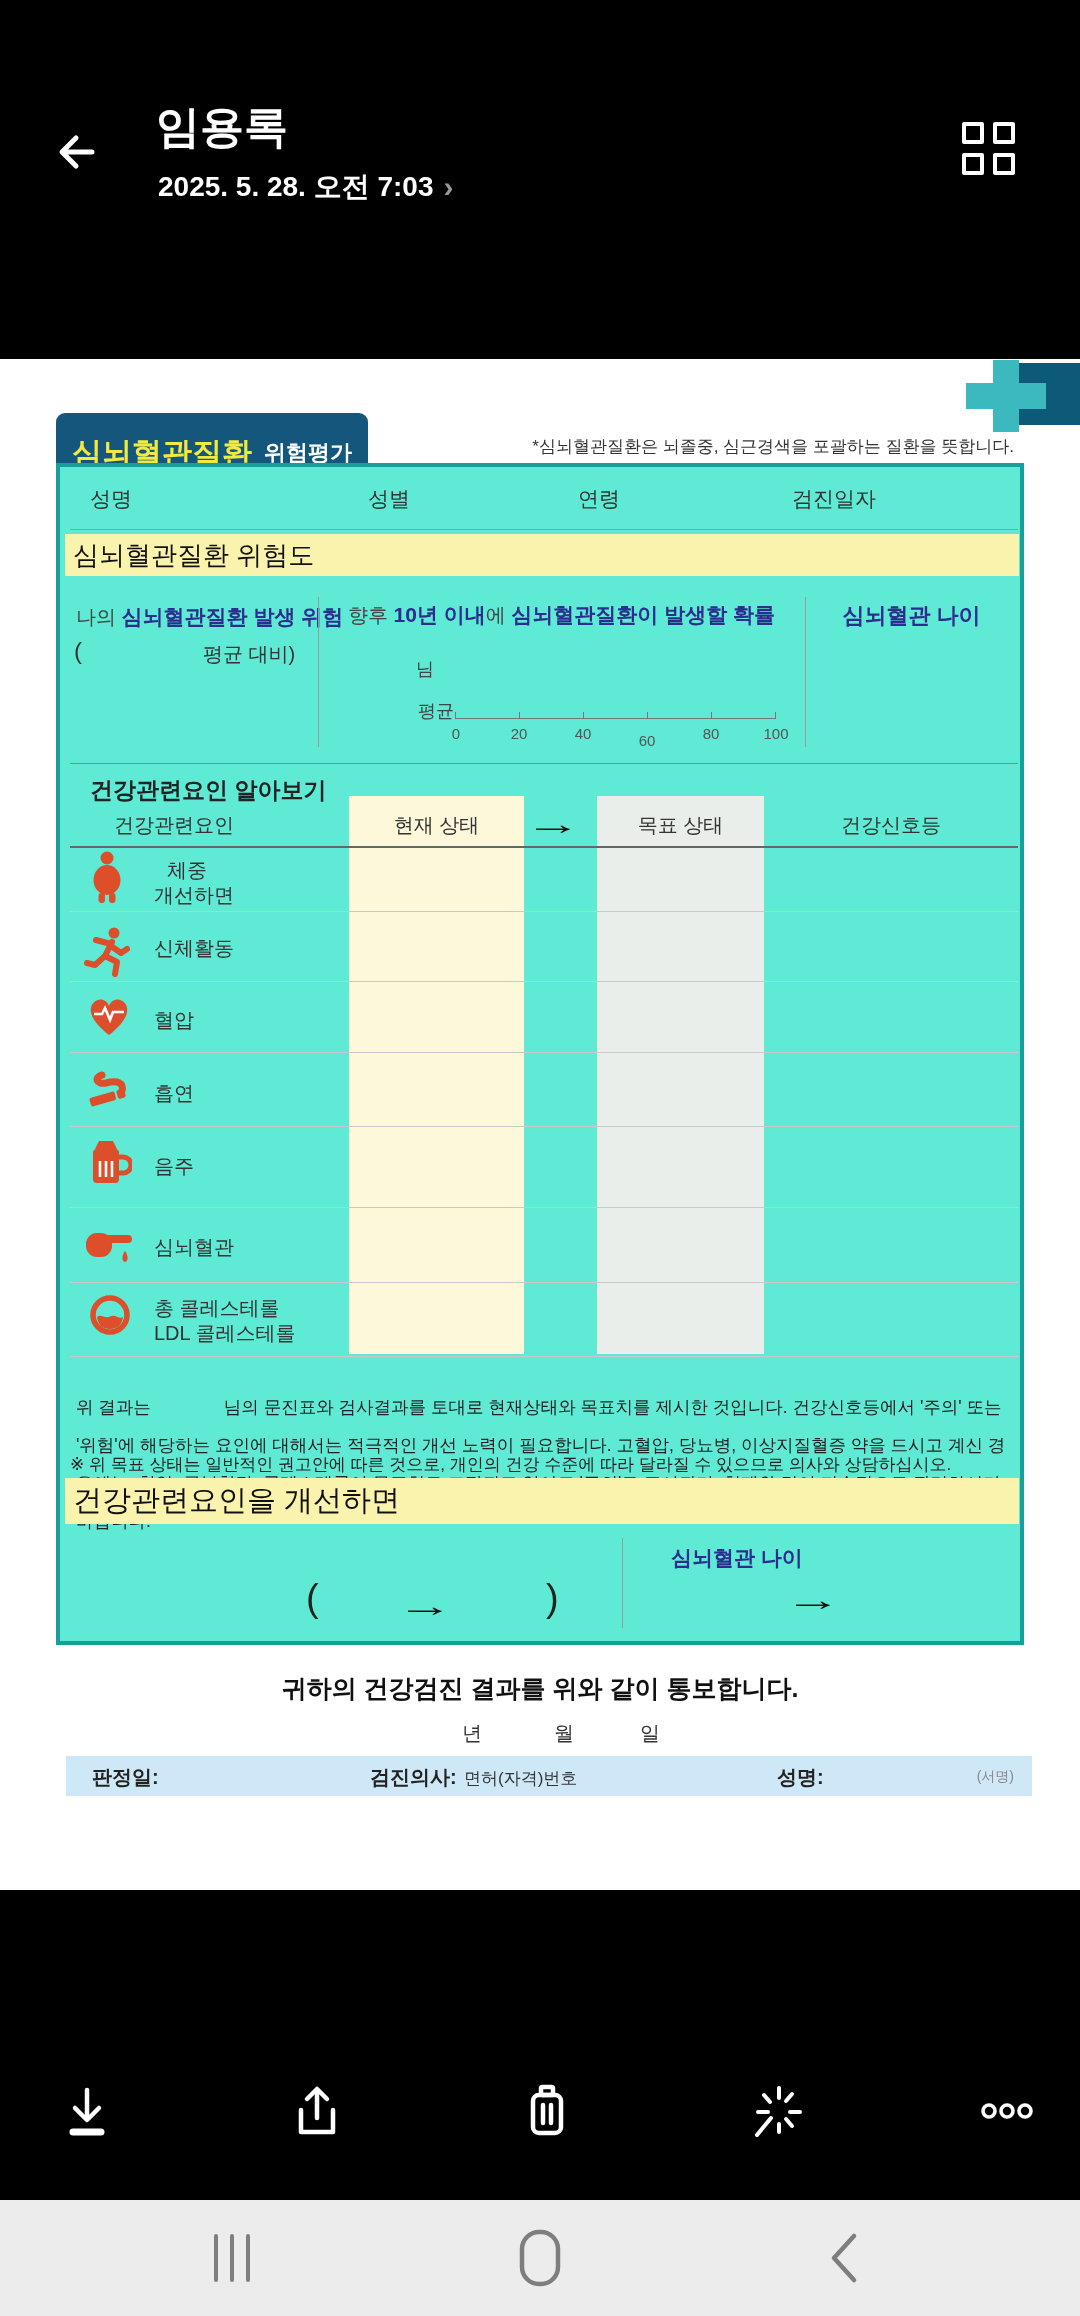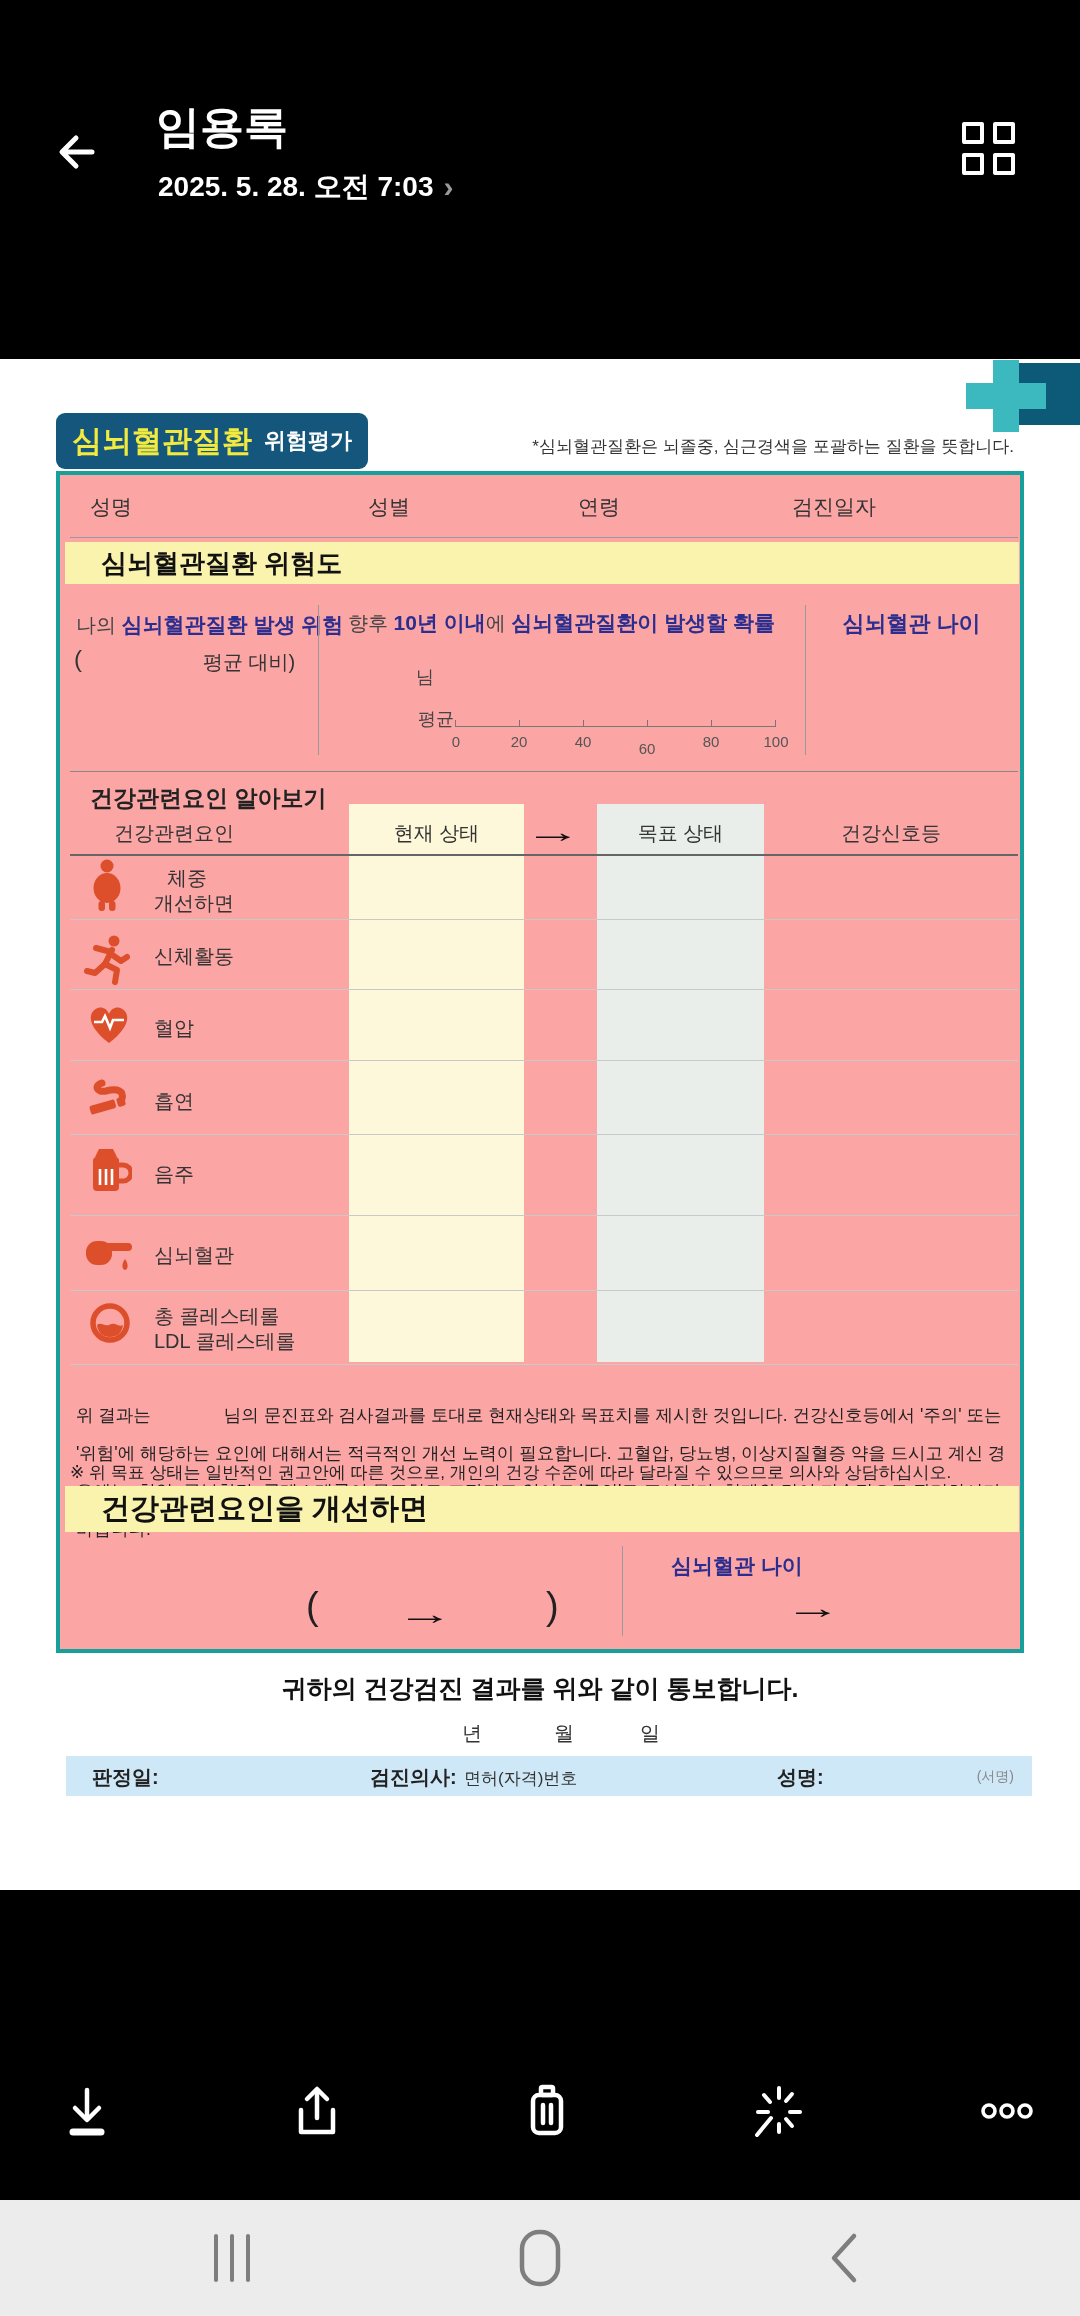--- a/index.html
+++ b/index.html
@@ -8,31 +8,31 @@
   .abs{position:absolute;}
   
   .app-title{color:#fff;font-size:44px;font-weight:700;letter-spacing:0;}
   .app-time{color:#fff;font-size:28px;font-weight:700;display:flex;align-items:center;gap:10px;}
   .time-chev{color:#9a9a9a;font-size:30px;font-weight:700;}
   .gridicon{display:grid;grid-template-columns:22px 22px;grid-template-rows:22px 22px;gap:9px;}
   .gridicon div{border:4px solid #fff;border-radius:2px;}
   
   #document{position:absolute;top:359px;left:0;width:1080px;height:1531px;background:#fff;}
   .badge{position:absolute;left:56px;top:54px;height:48px;background:#15577c;border-radius:9px;
-         display:flex;align-items:center;padding:4px 16px;gap:12px;}
+         display:flex;align-items:center;padding:16px 16px;gap:12px;}
   .badge-t{color:#f2ea3e;font-size:30px;font-weight:800;}
   .badge-s{color:#ffffff;font-size:22px;font-weight:700;}
   .doc-note{position:absolute;right:66px;top:76px;font-size:17px;color:#333;}
-  .riskbox{position:absolute;left:56px;top:112px;width:968px;height:1182px;
-           border:4px solid #17a09b;box-sizing:border-box;background:#fca5a5;}
+  .riskbox{position:absolute;left:56px;top:104px;width:968px;height:1182px;
+           border:4px solid #17a09b;box-sizing:border-box;background:#5eead4;}
   .lbl{font-size:21px;color:#333;}
   .hline{position:absolute;height:1px;background:#9a9a9a;}
   .vline{position:absolute;width:1px;background:#9a9a9a;}
   .band{position:absolute;left:5px;width:954px;background:#faf3ae;display:flex;align-items:center;}
-  .band-text{font-size:26px;font-weight:700;color:#111;margin-left:36px;}
+  .band-text{font-size:26px;font-weight:400;color:#111;margin-left:8px;}
   .navy{color:#2c2e8f;font-weight:800;}
   .risk-left1{font-size:20px;color:#444;}
   .risk-left1 b{font-size:21px;}
   .scale-tick{position:absolute;width:1px;height:7px;background:#777;}
   .scale-num{position:absolute;font-size:15px;color:#555;transform:translateX(-50%);}
   .stripe{position:absolute;}
   .colhead{font-size:20px;color:#333;}
   .factor-label{font-size:20px;color:#333;}
   .rowline{position:absolute;left:10px;width:948px;height:1px;background:#c9c9c9;}
   .para{font-size:17.5px;line-height:38px;color:#222;white-space:pre-wrap;margin-top:23px;}

